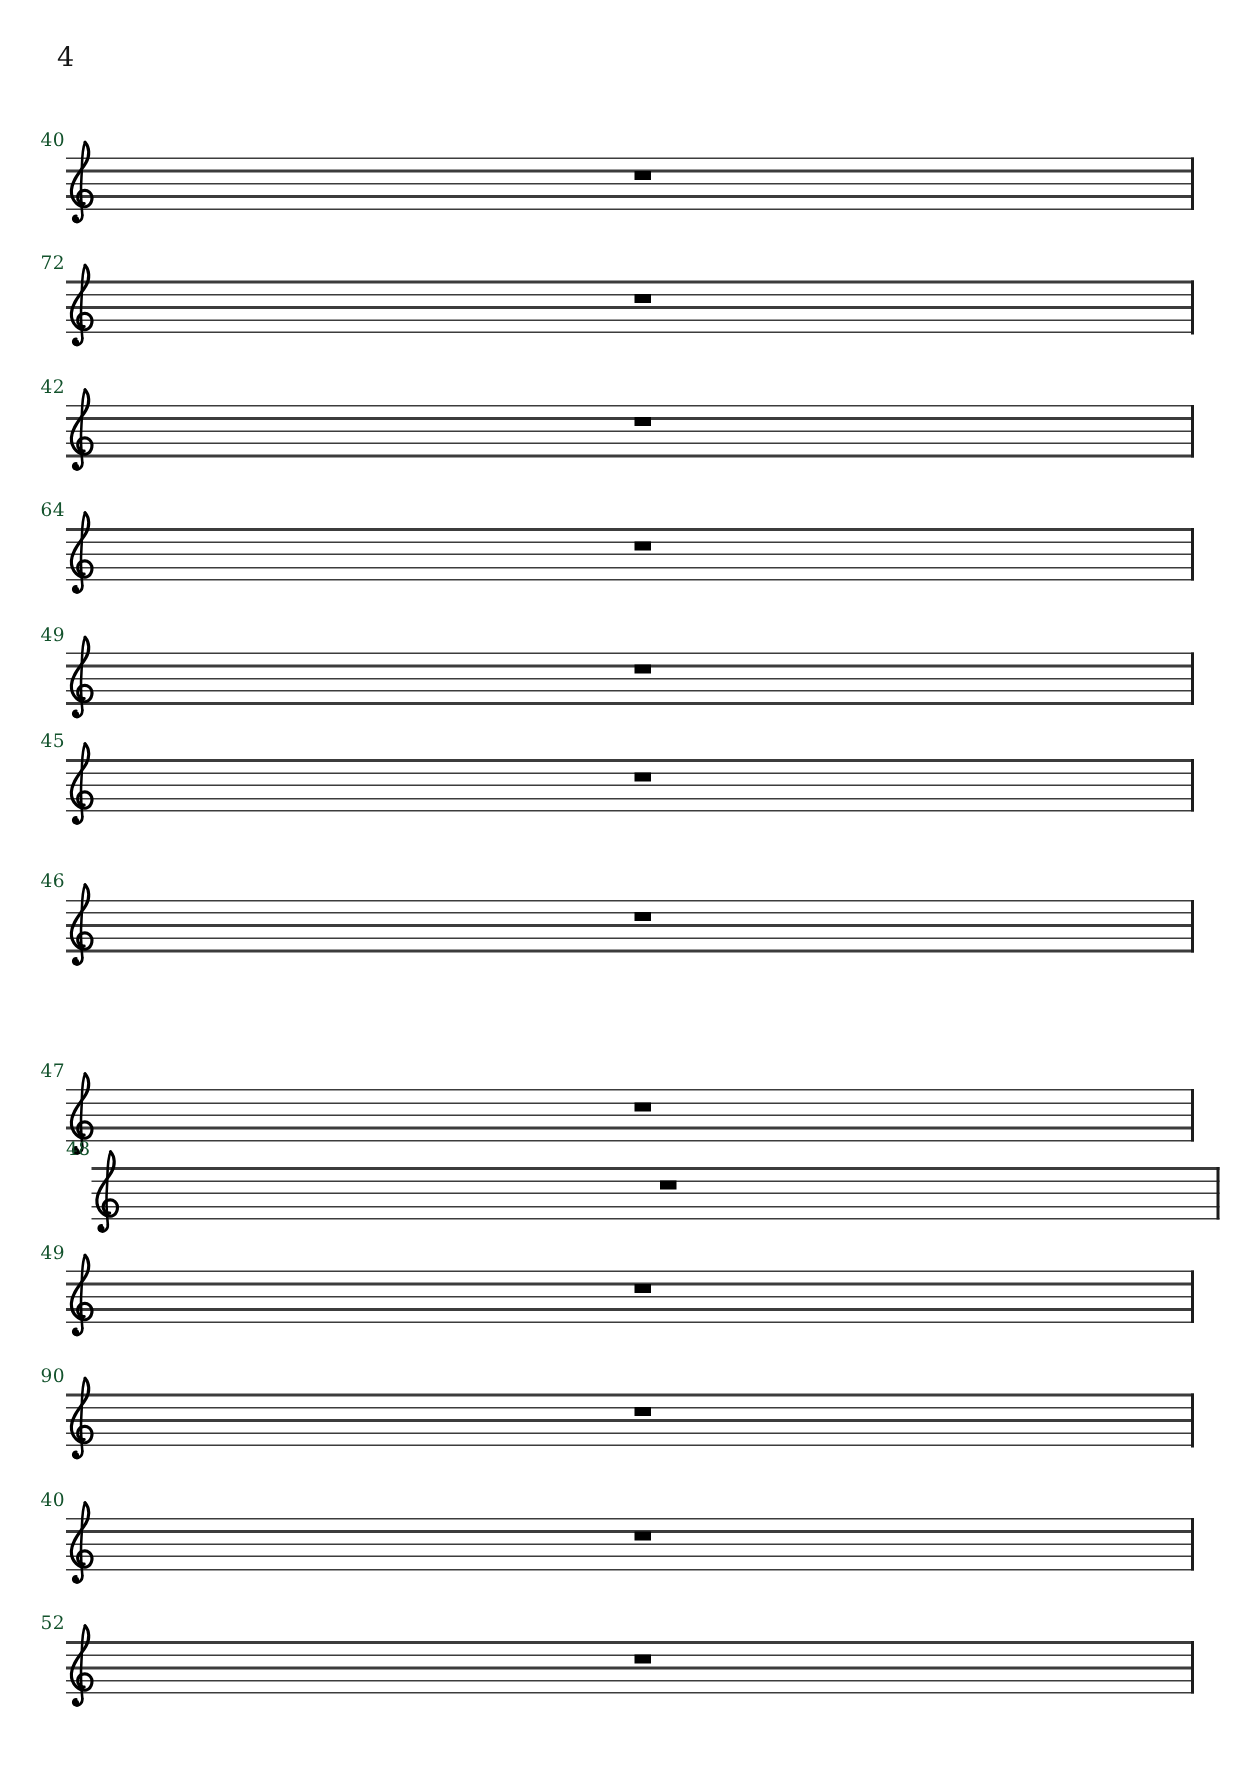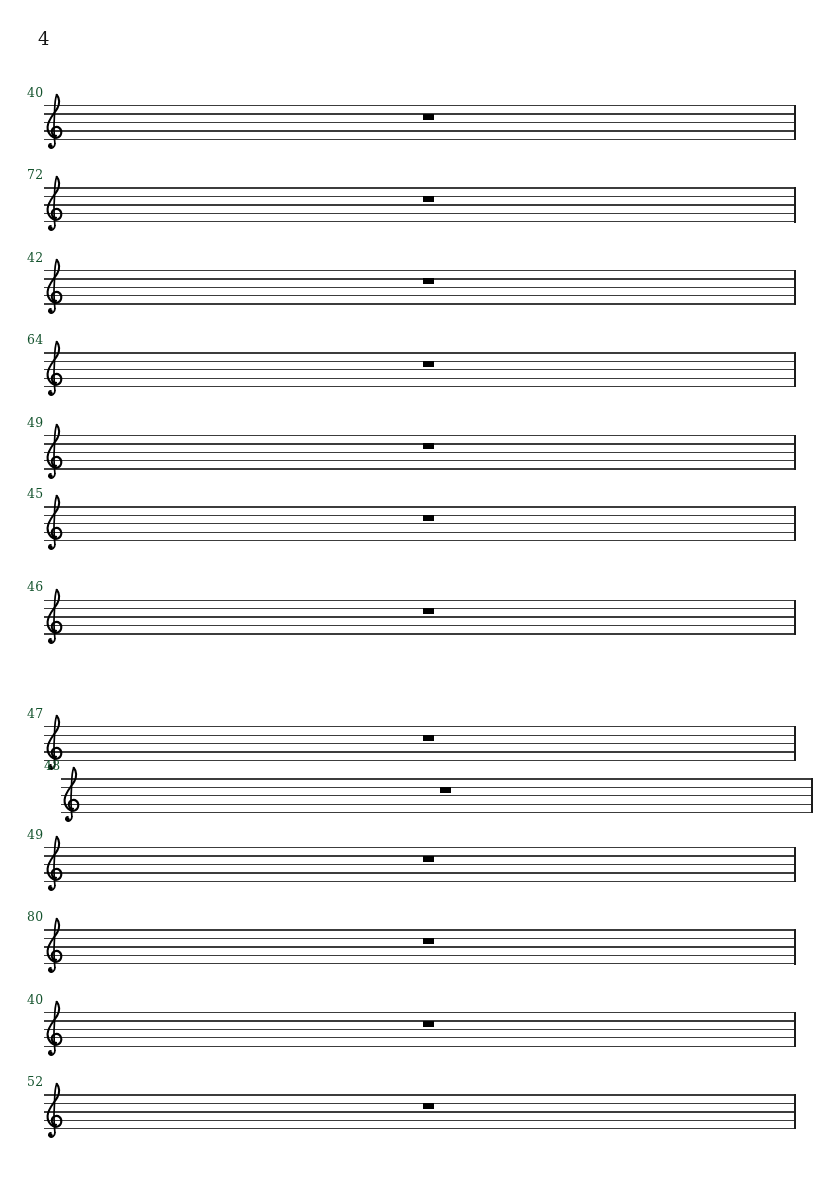--- a/index.html
+++ b/index.html
@@ -264,21 +264,21 @@
         <path stroke-width="2.1" d="M 11.7 1.8 C 14.7 5.2, 15.0 10.8, 12.3 15.4 C 9.2 20.8, 3.0 26.6, 2.6 33.8 C 2.2 41.2, 8.2 45.9, 12.7 44.6 C 16.6 43.4, 17.5 37.7, 14.6 35.1 C 11.7 32.6, 7.3 34.3, 6.8 38.0 C 6.4 40.7, 8.5 42.9, 11.1 42.7"></path>
         <path stroke-width="1.7" d="M 9.9 50.5 C 10.1 53.9, 6.9 56.1, 4.7 54.5 C 3.1 53.3, 3.8 50.6, 5.9 50.8"></path>
       </g>
       <circle cx="5.6" cy="53.3" r="2.1" fill="#000"></circle>
     </svg>
     <div class="whole-rest"></div>
     <div class="barline"></div>
   </div>
 
   <div class="system" style="top: 912.2px;">
-    <div class="measure-number">80</div>
+    <div class="measure-number">90</div>
     <div class="staff-line l0"></div>
     <div class="staff-line l1"></div>
     <div class="staff-line l2"></div>
     <div class="staff-line l3"></div>
     <div class="staff-line l4"></div>
     <svg class="clef" viewBox="0 0 18 58" xmlns="http://www.w3.org/2000/svg">
       <g fill="none" stroke="#000" stroke-linecap="round">
         <path stroke-width="1.7" d="M 9.9 50.5 C 9.1 42.5, 8.7 33.5, 9.3 25.5 C 9.9 16.5, 9.2 7.5, 11.7 1.8"></path>
         <path stroke-width="2.1" d="M 11.7 1.8 C 14.7 5.2, 15.0 10.8, 12.3 15.4 C 9.2 20.8, 3.0 26.6, 2.6 33.8 C 2.2 41.2, 8.2 45.9, 12.7 44.6 C 16.6 43.4, 17.5 37.7, 14.6 35.1 C 11.7 32.6, 7.3 34.3, 6.8 38.0 C 6.4 40.7, 8.5 42.9, 11.1 42.7"></path>
         <path stroke-width="1.7" d="M 9.9 50.5 C 10.1 53.9, 6.9 56.1, 4.7 54.5 C 3.1 53.3, 3.8 50.6, 5.9 50.8"></path>

